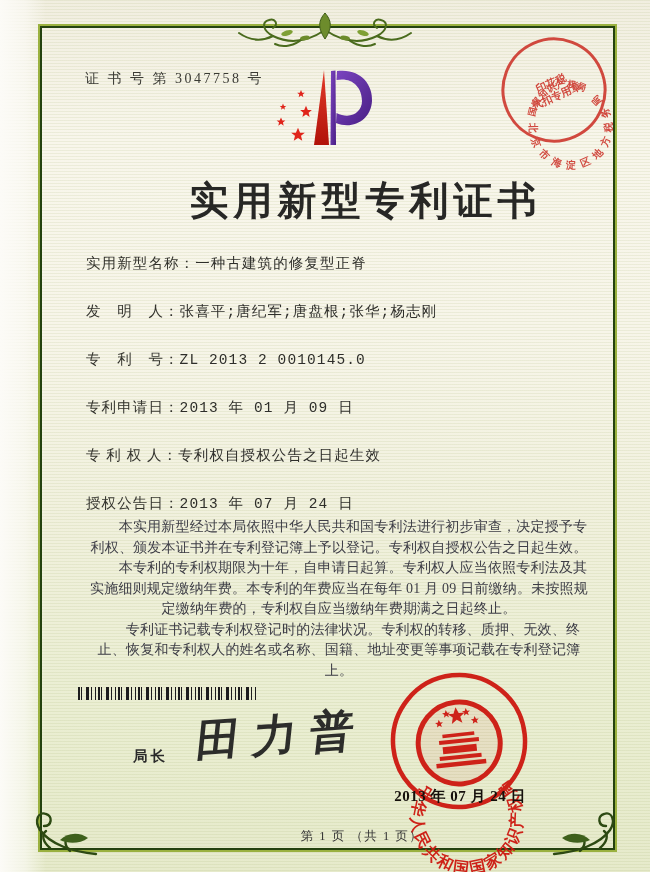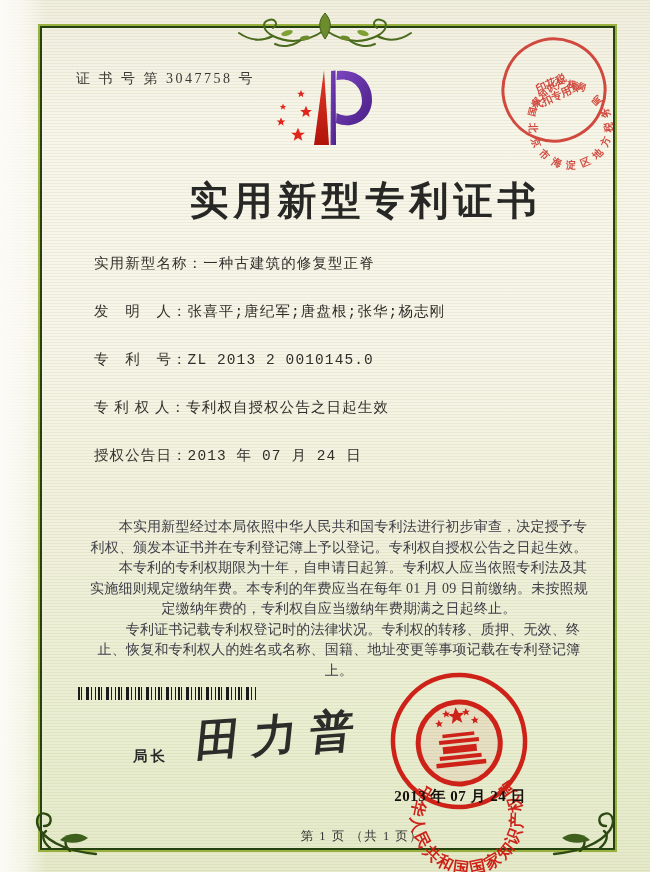--- a/index.html
+++ b/index.html
@@ -19,28 +19,28 @@
   }
   .scan-edge{
     position:absolute;left:0;top:0;bottom:0;width:46px;
     background:linear-gradient(90deg,#fcfbf7 0%,rgba(252,251,247,0.65) 55%,rgba(252,251,247,0) 100%);
   }
   .frame{
     position:absolute;left:40px;top:26px;width:571px;height:820px;
     border:2px solid #24420f;outline:2px solid #9ab13f;outline-offset:0;
   }
   .abs{position:absolute;}
-  .cert-no{left:76px;top:70px;font-size:14px;letter-spacing:2.5px;color:#3a3a34;}
+  .cert-no{left:85px;top:70px;font-size:14px;letter-spacing:2.5px;color:#3a3a34;}
   .title{
     left:40px;top:162px;width:627px;text-align:center;margin:12px;
     font-size:39px;font-weight:700;letter-spacing:5px;color:#272725;
   }
   .fields{left:86px;top:253px;width:480px;}
   .frow{margin:0 0 27px 0;line-height:20px;font-size:14.5px;color:#33332d;letter-spacing:1.1px;white-space:nowrap;}
-  .flabel{color:#33332d;margin-left:8px;}
+  .flabel{color:#33332d;}
   .fvalue{color:#2e2e2a;font-family:Liberation Mono, monospace;}
   .paras{left:84px;top:517px;width:510px;text-align:center;}
   .paras p{margin:0;text-indent:2em;font-size:14px;line-height:20.5px;letter-spacing:0.2px;color:#3d3d46;}
   .barcode{
     left:78px;top:687px;width:178px;height:13px;
     background:repeating-linear-gradient(90deg,#1c1c1c 0 2px,rgba(0,0,0,0) 2px 3px,#1c1c1c 3px 4px,rgba(0,0,0,0) 4px 8px,#1c1c1c 8px 11px,rgba(0,0,0,0) 11px 13px,#1c1c1c 13px 14px,rgba(0,0,0,0) 14px 17px,#1c1c1c 17px 18px,rgba(0,0,0,0) 18px 20px);
   }
   .sig-title{left:133px;top:747px;font-size:14.5px;letter-spacing:3px;color:#2a2a2a;font-weight:700;}
   .sig-name{
     left:196px;top:706px;font-size:44px;font-weight:700;letter-spacing:13px;color:#1d1d1d;
@@ -138,20 +138,23 @@
     <div class="frow">
       <span class="flabel">实用新型名称：</span><span class="fvalue">一种古建筑的修复型正脊</span>
     </div>
     <div class="frow">
       <span class="flabel">发　明　人：</span><span class="fvalue">张喜平;唐纪军;唐盘根;张华;杨志刚</span>
     </div>
     <div class="frow">
       <span class="flabel">专　利　号：</span><span class="fvalue">ZL 2013 2 0010145.0</span>
     </div>
     <div class="frow">
+      <span class="flabel">专利申请日：</span><span class="fvalue">2013 年 01 月 09 日</span>
+    </div>
+    <div class="frow">
       <span class="flabel">专 利 权 人：</span><span class="fvalue">专利权自授权公告之日起生效</span>
     </div>
     <div class="frow">
       <span class="flabel">授权公告日：</span><span class="fvalue">2013 年 07 月 24 日</span>
     </div>
   </div>
 
   <div class="abs paras">
     <p>本实用新型经过本局依照中华人民共和国专利法进行初步审查，决定授予专利权、颁发本证书并在专利登记簿上予以登记。专利权自授权公告之日起生效。</p>
     <p>本专利的专利权期限为十年，自申请日起算。专利权人应当依照专利法及其实施细则规定缴纳年费。本专利的年费应当在每年 01 月 09 日前缴纳。未按照规定缴纳年费的，专利权自应当缴纳年费期满之日起终止。</p>

